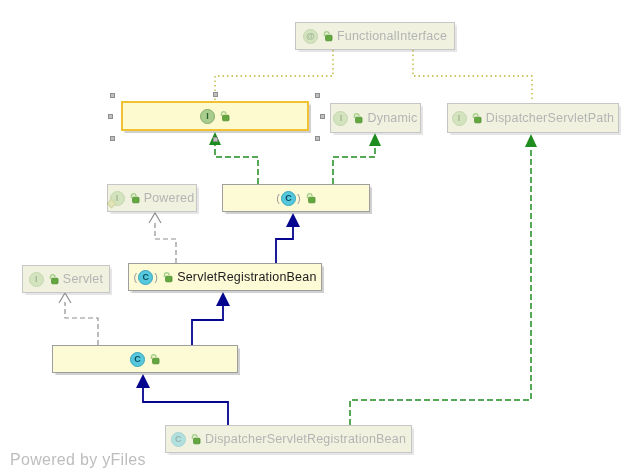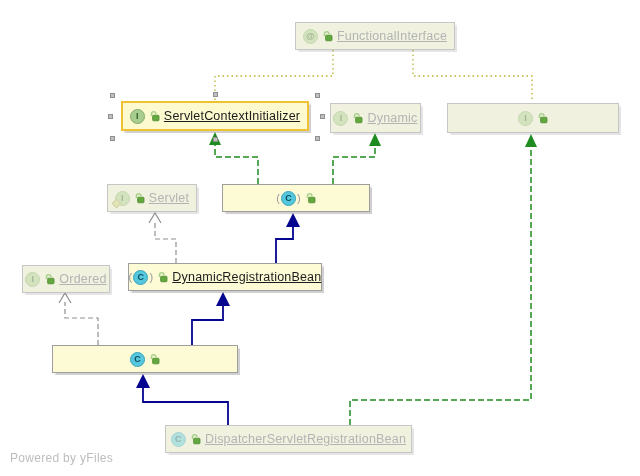--- a/index.html
+++ b/index.html
@@ -11,42 +11,42 @@
   .node{
     position:absolute;box-sizing:border-box;display:flex;align-items:center;
     justify-content:center;gap:4px;font-size:12.5px;letter-spacing:.2px;
     background:#fdfad6;border:1px solid #9e9e9e;color:#1c1c1c;
     box-shadow:1.5px 1.5px 1px rgba(120,120,120,.35);white-space:nowrap;cursor:default;
   }
   .node.faded{background:#f0f2df;border-color:#c6c6c6;color:#b4b4b4;
     box-shadow:1.5px 1.5px 1px rgba(150,150,150,.25);}
   .node.faded .icon{opacity:.4;}
   .node.selected{border:2px solid #f0c232;background:#fdfad0;}
-  .label{pointer-events:none;text-decoration:underline;}
+  .label{pointer-events:none;}
   .icon{display:inline-flex;align-items:center;position:relative;}
   .circ{
     display:inline-flex;align-items:center;justify-content:center;
     width:13px;height:13px;border-radius:50%;font-size:9px;font-weight:bold;
     font-style:normal;line-height:1;
   }
   .iface-circ{background:#a8cd8e;border:1px solid #84ab69;color:#2f5f2b;}
   .class-circ{background:#55c8de;border:1px solid #38a4bd;color:#0b4d60;}
   .abstract-wrap::before{content:"(";color:#9a9a9a;font-size:11px;margin-right:1px;}
   .abstract-wrap::after{content:")";color:#9a9a9a;font-size:11px;margin-left:1px;}
   .inner-mark{
     position:absolute;left:-2px;bottom:-1px;width:5px;height:5px;
     background:#cfd37a;border:1px solid #a3a75a;transform:rotate(45deg);
   }
   .lock{flex:0 0 auto;}
   .handle{
     position:absolute;width:5px;height:5px;background:#bfbfbf;
     border:1px solid #8f8f8f;box-sizing:border-box;
   }
   #watermark{
-    position:absolute;left:10px;top:451px;font-size:12px;color:#bdbdbd;
+    position:absolute;left:10px;top:451px;font-size:16px;color:#bdbdbd;
     letter-spacing:.3px;
   }
 </style>
 </head>
 <body>
 
 <div id="canvas">
 
   <svg class="edges" width="640" height="476" viewBox="0 0 640 476">
 
@@ -105,21 +105,20 @@
   </div>
 
   <div class="node selected" style="left:121px;top:101px;width:188px;height:30px">
     <span class="icon">
       <i class="circ iface-circ">I</i>
     </span>
     <svg class="lock" width="11" height="12" viewBox="0 0 11 12">
       <path d="M2.5 6 V4 a2.2 2.2 0 0 1 4.4 0" fill="none" stroke="#a9d18c" stroke-width="1.6"></path>
       <rect x="3.6" y="5.2" width="6.4" height="5.6" rx="1" fill="#62a83e" stroke="#4e8c30" stroke-width="0.8"></rect>
     </svg>
-    <span class="label">ServletContextInitializer</span>
   </div>
 
   <div class="handle" style="left:110px;top:93px"></div>
   <div class="handle" style="left:213px;top:92px"></div>
   <div class="handle" style="left:315px;top:93px"></div>
   <div class="handle" style="left:108px;top:114px"></div>
   <div class="handle" style="left:320px;top:114px"></div>
   <div class="handle" style="left:110px;top:136px"></div>
   <div class="handle" style="left:213px;top:137px"></div>
   <div class="handle" style="left:315px;top:136px"></div>
@@ -136,64 +135,65 @@
   </div>
 
   <div class="node faded" style="left:447px;top:103px;width:172px;height:30px">
     <span class="icon">
       <i class="circ iface-circ">I</i>
     </span>
     <svg class="lock" width="11" height="12" viewBox="0 0 11 12">
       <path d="M2.5 6 V4 a2.2 2.2 0 0 1 4.4 0" fill="none" stroke="#a9d18c" stroke-width="1.6"></path>
       <rect x="3.6" y="5.2" width="6.4" height="5.6" rx="1" fill="#62a83e" stroke="#4e8c30" stroke-width="0.8"></rect>
     </svg>
+    <span class="label">DispatcherServletPath</span>
   </div>
 
   <div class="node faded" style="left:107px;top:184px;width:90px;height:28px">
     <span class="icon">
       <i class="circ iface-circ">I</i>
       <span class="inner-mark"></span>
     </span>
     <svg class="lock" width="11" height="12" viewBox="0 0 11 12">
       <path d="M2.5 6 V4 a2.2 2.2 0 0 1 4.4 0" fill="none" stroke="#a9d18c" stroke-width="1.6"></path>
       <rect x="3.6" y="5.2" width="6.4" height="5.6" rx="1" fill="#62a83e" stroke="#4e8c30" stroke-width="0.8"></rect>
     </svg>
-    <span class="label">Servlet</span>
+    <span class="label">Powered</span>
   </div>
 
   <div class="node" style="left:222px;top:184px;width:148px;height:28px">
     <span class="icon abstract-wrap">
       <i class="circ class-circ">C</i>
     </span>
     <svg class="lock" width="11" height="12" viewBox="0 0 11 12">
       <path d="M2.5 6 V4 a2.2 2.2 0 0 1 4.4 0" fill="none" stroke="#a9d18c" stroke-width="1.6"></path>
       <rect x="3.6" y="5.2" width="6.4" height="5.6" rx="1" fill="#62a83e" stroke="#4e8c30" stroke-width="0.8"></rect>
     </svg>
   </div>
 
   <div class="node faded" style="left:22px;top:265px;width:88px;height:28px">
     <span class="icon">
       <i class="circ iface-circ">I</i>
     </span>
     <svg class="lock" width="11" height="12" viewBox="0 0 11 12">
       <path d="M2.5 6 V4 a2.2 2.2 0 0 1 4.4 0" fill="none" stroke="#a9d18c" stroke-width="1.6"></path>
       <rect x="3.6" y="5.2" width="6.4" height="5.6" rx="1" fill="#62a83e" stroke="#4e8c30" stroke-width="0.8"></rect>
     </svg>
-    <span class="label">Ordered</span>
+    <span class="label">Servlet</span>
   </div>
 
   <div class="node" style="left:128px;top:263px;width:194px;height:28px">
     <span class="icon abstract-wrap">
       <i class="circ class-circ">C</i>
     </span>
     <svg class="lock" width="11" height="12" viewBox="0 0 11 12">
       <path d="M2.5 6 V4 a2.2 2.2 0 0 1 4.4 0" fill="none" stroke="#a9d18c" stroke-width="1.6"></path>
       <rect x="3.6" y="5.2" width="6.4" height="5.6" rx="1" fill="#62a83e" stroke="#4e8c30" stroke-width="0.8"></rect>
     </svg>
-    <span class="label">DynamicRegistrationBean</span>
+    <span class="label">ServletRegistrationBean</span>
   </div>
 
   <div class="node" style="left:52px;top:345px;width:186px;height:28px">
     <span class="icon">
       <i class="circ class-circ">C</i>
     </span>
     <svg class="lock" width="11" height="12" viewBox="0 0 11 12">
       <path d="M2.5 6 V4 a2.2 2.2 0 0 1 4.4 0" fill="none" stroke="#a9d18c" stroke-width="1.6"></path>
       <rect x="3.6" y="5.2" width="6.4" height="5.6" rx="1" fill="#62a83e" stroke="#4e8c30" stroke-width="0.8"></rect>
     </svg>

